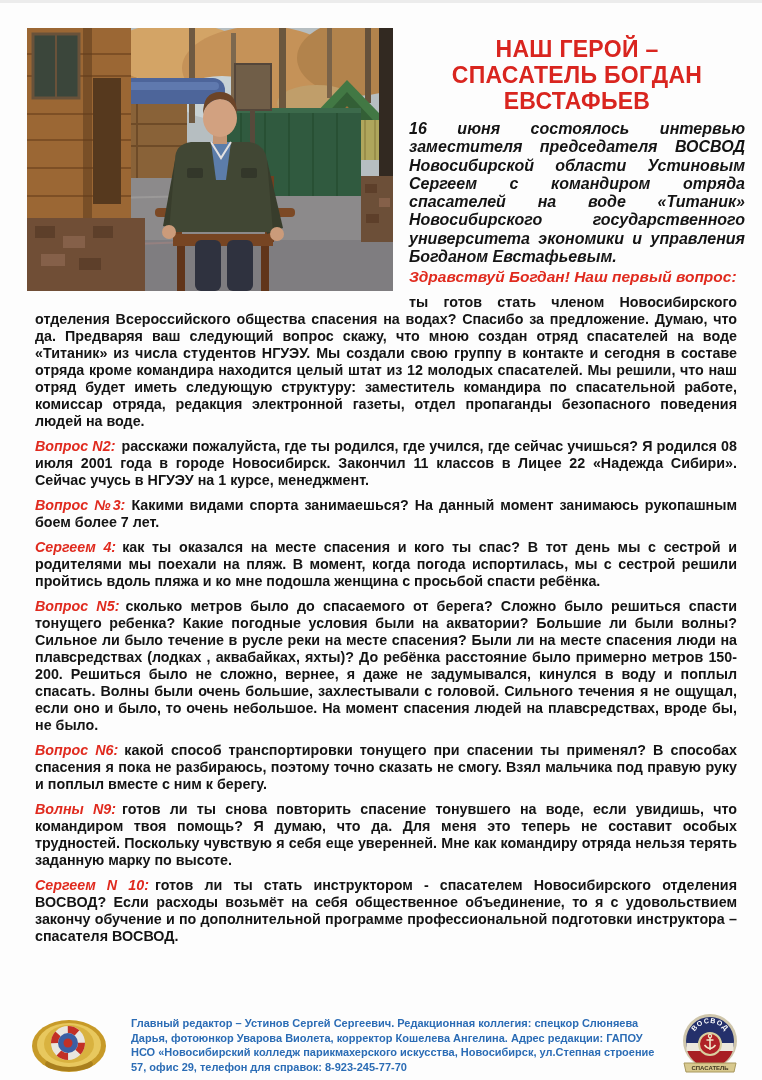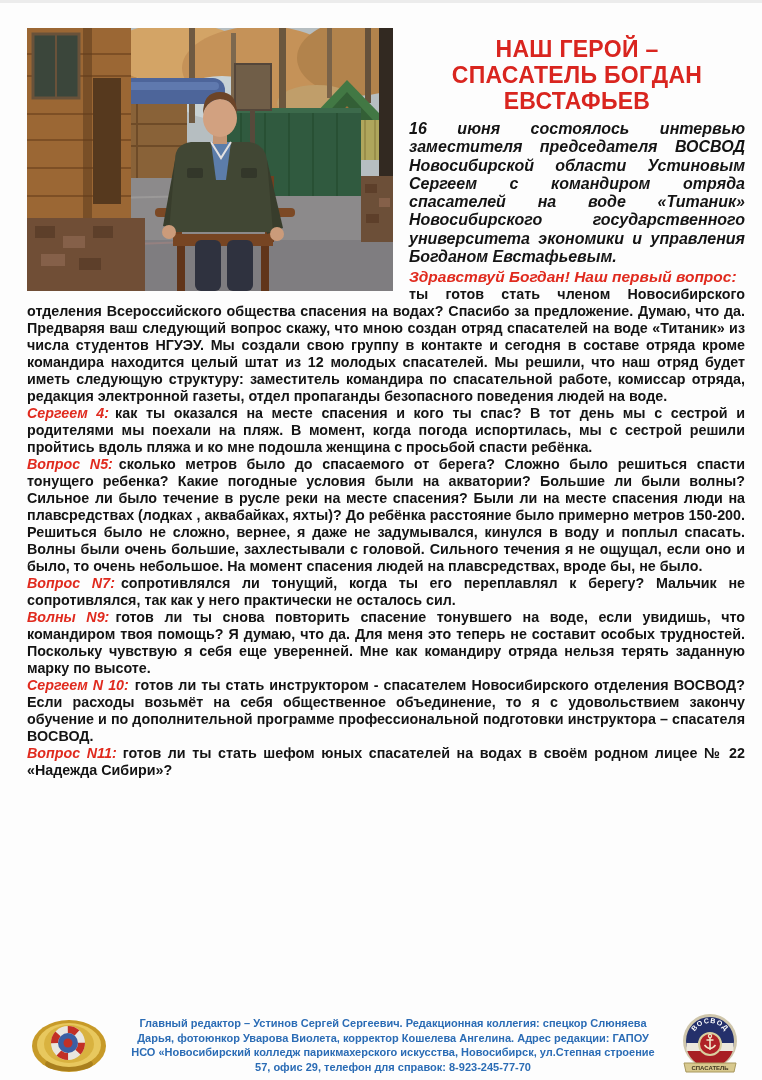--- a/index.html
+++ b/index.html
@@ -12,27 +12,27 @@
   .page{padding:25px 17px 0 27px;box-sizing:border-box;}
   .photo-wrap{float:left;width:366px;height:263px;margin:0 16px 5px 0;}
   .photo-wrap svg{display:block;width:100%;height:100%;}
   .title{margin:8px 0 6px;text-align:center;color:#d9251f;
     font-size:23px;font-weight:bold;line-height:26px;letter-spacing:.3px;}
   .title span{display:block;}
   .intro{margin:0;font-size:16px;font-weight:bold;font-style:italic;
     line-height:18.3px;text-align:justify;}
   .greeting{margin:1px 0 0;color:#e02a1e;font-weight:bold;font-style:italic;
     font-size:15.5px;line-height:19px;}
-  .para{margin:0;font-size:14.3px;font-weight:bold;line-height:17px;
+  .para{margin:8px;font-size:14.3px;font-weight:bold;line-height:17px;
     text-align:justify;}
   .qlabel{color:#e02a1e;font-style:italic;margin-right:6px;}
   .footer{position:absolute;left:27px;right:17px;bottom:4px;height:62px;
     display:flex;align-items:center;gap:10px;background:#fdfdfd;}
   .footer-credits{flex:1;color:#2b6cb5;font-weight:bold;font-size:11px;
-    line-height:14.5px;text-align:center;padding:0 10px;}
+    line-height:14.5px;padding:0 10px;}
   .logo{flex:0 0 auto;}
   .logo svg{display:block;}
 </style>
 </head>
 <body>
 
 <div class="page">
 
   <div class="photo-wrap">
     <svg viewBox="0 0 366 263" preserveAspectRatio="none">
@@ -126,26 +126,27 @@
     <span>НАШ ГЕРОЙ –</span>
     <span>СПАСАТЕЛЬ БОГДАН</span>
     <span>ЕВСТАФЬЕВ</span>
   </h1>
 
   <p class="intro">16 июня состоялось интервью заместителя председателя ВОСВОД Новосибирской области Устиновым Сергеем с командиром отряда спасателей на воде «Титаник» Новосибирского государственного университета экономики и управления Богданом Евстафьевым.</p>
   <p class="greeting">Здравствуй Богдан! Наш первый вопрос:</p>
 
   <p class="para">ты готов стать членом Новосибирского отделения Всероссийского общества спасения на водах? Спасибо за предложение. Думаю, что да. Предваряя ваш следующий вопрос скажу, что мною создан отряд спасателей на воде «Титаник» из числа студентов НГУЭУ. Мы создали свою группу в контакте и сегодня в составе отряда кроме командира находится целый штат из 12 молодых спасателей. Мы решили, что наш отряд будет иметь следующую структуру: заместитель командира по спасательной работе, комиссар отряда, редакция электронной газеты, отдел пропаганды безопасного поведения людей на воде.</p>
 
+  <p class="para"><span class="qlabel">Вопрос N2:</span><span>расскажи пожалуйста, где ты родился, где учился, где сейчас учишься? Я родился 08 июля 2001 года в городе Новосибирск. Закончил 11 классов в Лицее 22 «Надежда Сибири». Сейчас учусь в НГУЭУ на 1 курсе, менеджмент.</span></p>
+  <p class="para"><span class="qlabel">Вопрос №3:</span><span>Какими видами спорта занимаешься? На данный момент занимаюсь рукопашным боем более 7 лет.</span></p>
   <p class="para"><span class="qlabel">Сергеем 4:</span><span>как ты оказался на месте спасения и кого ты спас? В тот день мы с сестрой и родителями мы поехали на пляж. В момент, когда погода испортилась, мы с сестрой решили пройтись вдоль пляжа и ко мне подошла женщина с просьбой спасти ребёнка.</span></p>
   <p class="para"><span class="qlabel">Вопрос N5:</span><span>сколько метров было до спасаемого от берега? Сложно было решиться спасти тонущего ребенка? Какие погодные условия были на акватории? Большие ли были волны? Сильное ли было течение в русле реки на месте спасения? Были ли на месте спасения люди на плавсредствах (лодках , аквабайках, яхты)? До ребёнка расстояние было примерно метров 150-200. Решиться было не сложно, вернее, я даже не задумывался, кинулся в воду и поплыл спасать. Волны были очень большие, захлестывали с головой. Сильного течения я не ощущал, если оно и было, то очень небольшое. На момент спасения людей на плавсредствах, вроде бы, не было.</span></p>
-  <p class="para"><span class="qlabel">Вопрос N7:</span><span>сопротивлялся ли тонущий, когда ты его переплавлял к берегу? Мальчик не сопротивлялся, так как у него практически не осталось сил.</span></p>
+  <p class="para"><span class="qlabel">Вопрос N6:</span><span>какой способ транспортировки тонущего при спасении ты применял? В способах спасения я пока не разбираюсь, поэтому точно сказать не смогу. Взял мальчика под правую руку и поплыл вместе с ним к берегу.</span></p>
   <p class="para"><span class="qlabel">Волны N9:</span><span>готов ли ты снова повторить спасение тонувшего на воде, если увидишь, что командиром твоя помощь? Я думаю, что да. Для меня это теперь не составит особых трудностей. Поскольку чувствую я себя еще уверенней. Мне как командиру отряда нельзя терять заданную марку по высоте.</span></p>
   <p class="para"><span class="qlabel">Сергеем N 10:</span><span>готов ли ты стать инструктором - спасателем Новосибирского отделения ВОСВОД? Если расходы возьмёт на себя общественное объединение, то я с удовольствием закончу обучение и по дополнительной программе профессиональной подготовки инструктора – спасателя ВОСВОД.</span></p>
-  <p class="para"><span class="qlabel">Вопрос N11:</span><span>готов ли ты стать шефом юных спасателей на водах в своём родном лицее № 22 «Надежда Сибири»?</span></p>
 
 
   <div class="footer">
     <div class="logo">
       <svg width="84" height="58" viewBox="0 0 84 58">
         <ellipse cx="42" cy="30" rx="37" ry="26" fill="#c79a28"></ellipse>
         <ellipse cx="42" cy="48" rx="24" ry="7" fill="#a97f1d"></ellipse>
         <ellipse cx="42" cy="29" rx="32" ry="22" fill="#e8c85e"></ellipse>
         <ellipse cx="42" cy="28" rx="25" ry="19" fill="#d9b23f"></ellipse>
         <circle cx="41" cy="27" r="17" fill="#e9e6df"></circle>

